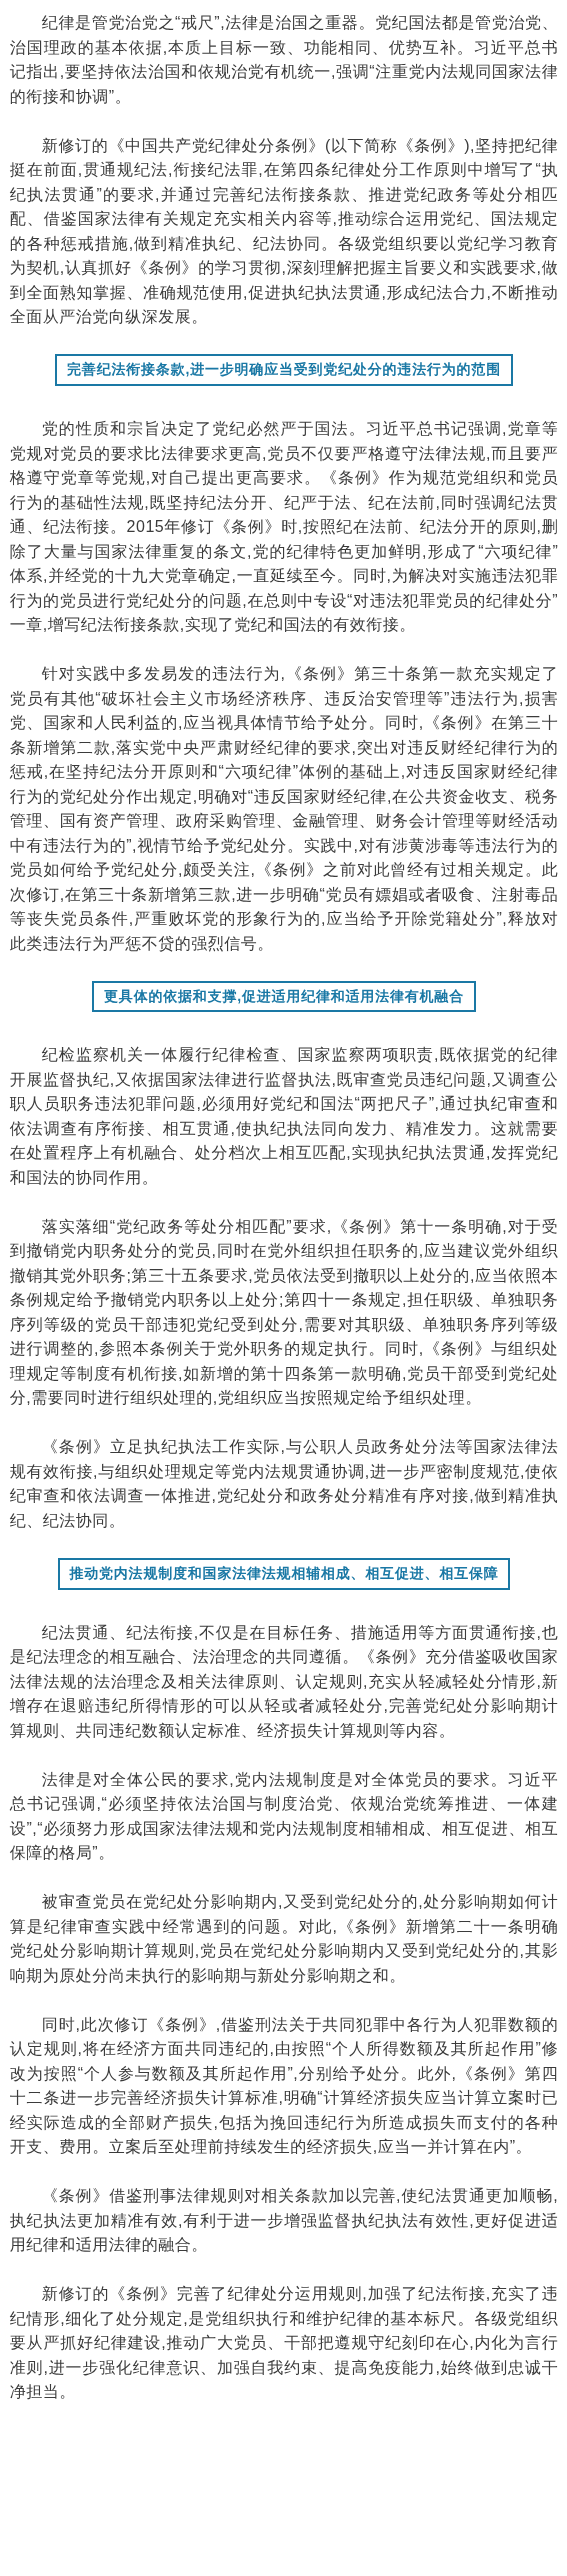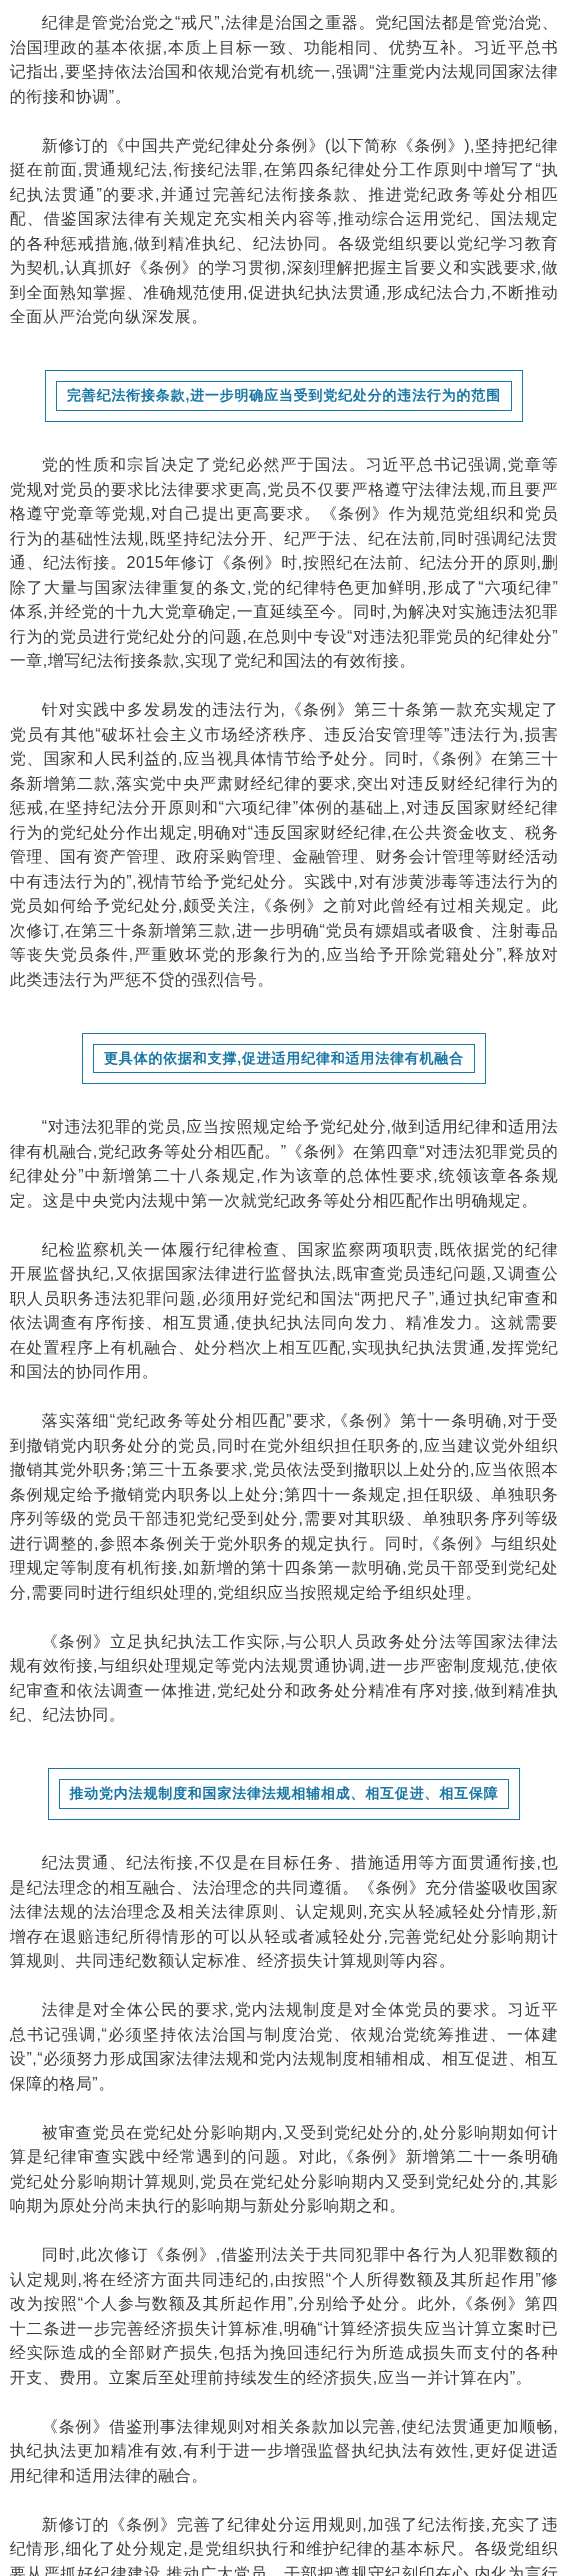--- a/index.html
+++ b/index.html
@@ -25,22 +25,21 @@
     margin: 0 0 24.5px 0;
     word-break: break-all;
   }
   .hdr-row {
     text-align: center;
     margin: 3.3px 0 31px 0;
   }
   .hdr-box {
     display: inline-block;
     border: 1.6px solid var(--accent, #1a78a5);
-    padding: 10px;
-    margin-top: 16px;
+    padding: 0;
   }
   .hdr-inner {
     display: block;
     border: 0.8px solid var(--accent, #1a78a5);
     padding: 4.9px 9.8px;
     color: var(--accent, #1a78a5);
     font-weight: bold;
     font-size: 14px;
     letter-spacing: 0.8px;
     white-space: nowrap;
@@ -50,21 +49,20 @@
 <body>
 
 <div class="page">
   <div class="article-body">
       <p class="para">纪律是管党治党之“戒尺”,法律是治国之重器。党纪国法都是管党治党、治国理政的基本依据,本质上目标一致、功能相同、优势互补。习近平总书记指出,要坚持依法治国和依规治党有机统一,强调“注重党内法规同国家法律的衔接和协调”。</p>
       <p class="para">新修订的《中国共产党纪律处分条例》(以下简称《条例》),坚持把纪律挺在前面,贯通规纪法,衔接纪法罪,在第四条纪律处分工作原则中增写了“执纪执法贯通”的要求,并通过完善纪法衔接条款、推进党纪政务等处分相匹配、借鉴国家法律有关规定充实相关内容等,推动综合运用党纪、国法规定的各种惩戒措施,做到精准执纪、纪法协同。各级党组织要以党纪学习教育为契机,认真抓好《条例》的学习贯彻,深刻理解把握主旨要义和实践要求,做到全面熟知掌握、准确规范使用,促进执纪执法贯通,形成纪法合力,不断推动全面从严治党向纵深发展。</p>
       <div class="hdr-row"><div class="hdr-box"><span class="hdr-inner">完善纪法衔接条款,进一步明确应当受到党纪处分的违法行为的范围</span></div></div>
       <p class="para">党的性质和宗旨决定了党纪必然严于国法。习近平总书记强调,党章等党规对党员的要求比法律要求更高,党员不仅要严格遵守法律法规,而且要严格遵守党章等党规,对自己提出更高要求。《条例》作为规范党组织和党员行为的基础性法规,既坚持纪法分开、纪严于法、纪在法前,同时强调纪法贯通、纪法衔接。2015年修订《条例》时,按照纪在法前、纪法分开的原则,删除了大量与国家法律重复的条文,党的纪律特色更加鲜明,形成了“六项纪律”体系,并经党的十九大党章确定,一直延续至今。同时,为解决对实施违法犯罪行为的党员进行党纪处分的问题,在总则中专设“对违法犯罪党员的纪律处分”一章,增写纪法衔接条款,实现了党纪和国法的有效衔接。</p>
       <p class="para">针对实践中多发易发的违法行为,《条例》第三十条第一款充实规定了党员有其他“破坏社会主义市场经济秩序、违反治安管理等”违法行为,损害党、国家和人民利益的,应当视具体情节给予处分。同时,《条例》在第三十条新增第二款,落实党中央严肃财经纪律的要求,突出对违反财经纪律行为的惩戒,在坚持纪法分开原则和“六项纪律”体例的基础上,对违反国家财经纪律行为的党纪处分作出规定,明确对“违反国家财经纪律,在公共资金收支、税务管理、国有资产管理、政府采购管理、金融管理、财务会计管理等财经活动中有违法行为的”,视情节给予党纪处分。实践中,对有涉黄涉毒等违法行为的党员如何给予党纪处分,颇受关注,《条例》之前对此曾经有过相关规定。此次修订,在第三十条新增第三款,进一步明确“党员有嫖娼或者吸食、注射毒品等丧失党员条件,严重败坏党的形象行为的,应当给予开除党籍处分”,释放对此类违法行为严惩不贷的强烈信号。</p>
       <div class="hdr-row"><div class="hdr-box"><span class="hdr-inner">更具体的依据和支撑,促进适用纪律和适用法律有机融合</span></div></div>
-      <p class="para">“对违法犯罪的党员,应当按照规定给予党纪处分,做到适用纪律和适用法律有机融合,党纪政务等处分相匹配。”《条例》在第四章“对违法犯罪党员的纪律处分”中新增第二十八条规定,作为该章的总体性要求,统领该章各条规定。这是中央党内法规中第一次就党纪政务等处分相匹配作出明确规定。</p>
       <p class="para">纪检监察机关一体履行纪律检查、国家监察两项职责,既依据党的纪律开展监督执纪,又依据国家法律进行监督执法,既审查党员违纪问题,又调查公职人员职务违法犯罪问题,必须用好党纪和国法“两把尺子”,通过执纪审查和依法调查有序衔接、相互贯通,使执纪执法同向发力、精准发力。这就需要在处置程序上有机融合、处分档次上相互匹配,实现执纪执法贯通,发挥党纪和国法的协同作用。</p>
       <p class="para">落实落细“党纪政务等处分相匹配”要求,《条例》第十一条明确,对于受到撤销党内职务处分的党员,同时在党外组织担任职务的,应当建议党外组织撤销其党外职务;第三十五条要求,党员依法受到撤职以上处分的,应当依照本条例规定给予撤销党内职务以上处分;第四十一条规定,担任职级、单独职务序列等级的党员干部违犯党纪受到处分,需要对其职级、单独职务序列等级进行调整的,参照本条例关于党外职务的规定执行。同时,《条例》与组织处理规定等制度有机衔接,如新增的第十四条第一款明确,党员干部受到党纪处分,需要同时进行组织处理的,党组织应当按照规定给予组织处理。</p>
       <p class="para">《条例》立足执纪执法工作实际,与公职人员政务处分法等国家法律法规有效衔接,与组织处理规定等党内法规贯通协调,进一步严密制度规范,使依纪审查和依法调查一体推进,党纪处分和政务处分精准有序对接,做到精准执纪、纪法协同。</p>
       <div class="hdr-row"><div class="hdr-box"><span class="hdr-inner">推动党内法规制度和国家法律法规相辅相成、相互促进、相互保障</span></div></div>
       <p class="para">纪法贯通、纪法衔接,不仅是在目标任务、措施适用等方面贯通衔接,也是纪法理念的相互融合、法治理念的共同遵循。《条例》充分借鉴吸收国家法律法规的法治理念及相关法律原则、认定规则,充实从轻减轻处分情形,新增存在退赔违纪所得情形的可以从轻或者减轻处分,完善党纪处分影响期计算规则、共同违纪数额认定标准、经济损失计算规则等内容。</p>
       <p class="para">法律是对全体公民的要求,党内法规制度是对全体党员的要求。习近平总书记强调,“必须坚持依法治国与制度治党、依规治党统筹推进、一体建设”,“必须努力形成国家法律法规和党内法规制度相辅相成、相互促进、相互保障的格局”。</p>
       <p class="para">被审查党员在党纪处分影响期内,又受到党纪处分的,处分影响期如何计算是纪律审查实践中经常遇到的问题。对此,《条例》新增第二十一条明确党纪处分影响期计算规则,党员在党纪处分影响期内又受到党纪处分的,其影响期为原处分尚未执行的影响期与新处分影响期之和。</p>
       <p class="para">同时,此次修订《条例》,借鉴刑法关于共同犯罪中各行为人犯罪数额的认定规则,将在经济方面共同违纪的,由按照“个人所得数额及其所起作用”修改为按照“个人参与数额及其所起作用”,分别给予处分。此外,《条例》第四十二条进一步完善经济损失计算标准,明确“计算经济损失应当计算立案时已经实际造成的全部财产损失,包括为挽回违纪行为所造成损失而支付的各种开支、费用。立案后至处理前持续发生的经济损失,应当一并计算在内”。</p>
       <p class="para">《条例》借鉴刑事法律规则对相关条款加以完善,使纪法贯通更加顺畅,执纪执法更加精准有效,有利于进一步增强监督执纪执法有效性,更好促进适用纪律和适用法律的融合。</p>
       <p class="para">新修订的《条例》完善了纪律处分运用规则,加强了纪法衔接,充实了违纪情形,细化了处分规定,是党组织执行和维护纪律的基本标尺。各级党组织要从严抓好纪律建设,推动广大党员、干部把遵规守纪刻印在心,内化为言行准则,进一步强化纪律意识、加强自我约束、提高免疫能力,始终做到忠诚干净担当。</p>

